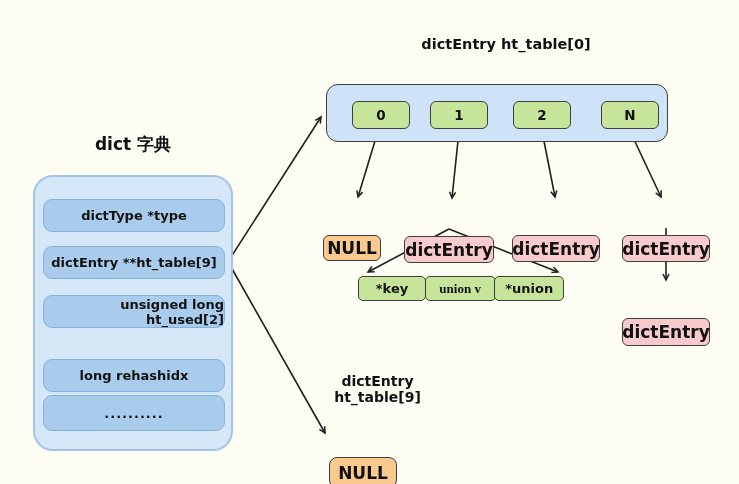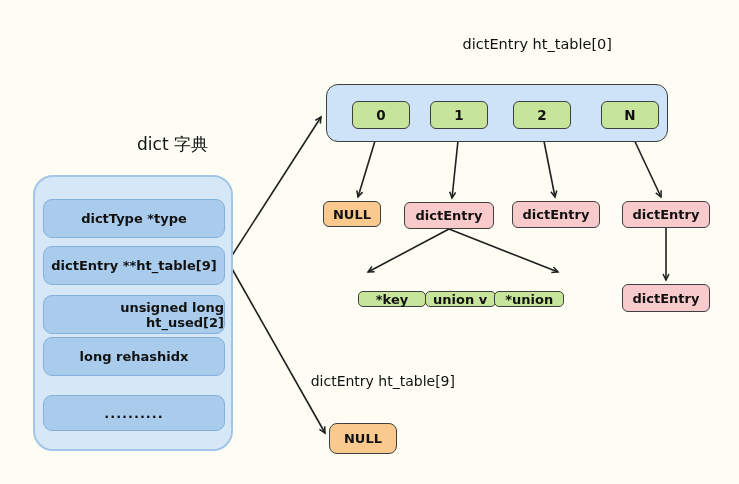--- a/index.html
+++ b/index.html
@@ -5,53 +5,53 @@
   :root{
     --background:#FDFDF3; --dict-box-fill:#D6E7F8; --dict-box-border:#A3C6E8;
     --dict-row-fill:#A9CBEC; --dict-row-border:#85B2DC; --array-fill:#CFE3F8;
     --green-fill:#C6E49A; --pink-fill:#F9CACC; --orange-fill:#F9C98E;
     --box-border:#3F3F3F; --arrow:#1F1F1F; --text:#111111;
   }
   html,body{margin:0;padding:0;}
   body{background:var(--background);font-family:"DejaVu Sans",sans-serif;color:var(--text);}
   .canvas{position:relative;width:739px;height:484px;background:var(--background);overflow:hidden;}
   .abs{position:absolute;box-sizing:border-box;}
-  .lbl{font-weight:400;text-align:right;}
+  .lbl{font-weight:700;text-align:center;}
   .title-top{left:400px;top:36px;width:212px;font-size:14.5px;}
   .title-dict{left:58px;top:133px;width:150px;font-size:17px;}
   .title-ht1{left:300px;top:373px;width:155px;font-size:14px;}
 
   .dict-box{left:33px;top:175px;width:200px;height:276px;background:var(--dict-box-fill);
     border:2px solid var(--dict-box-border);border-radius:20px;}
-  .dict-row{position:absolute;left:8px;width:182px;height:39px;background:var(--dict-row-fill);
+  .dict-row{position:absolute;left:8px;width:182px;height:33px;background:var(--dict-row-fill);
     border:1.5px solid var(--dict-row-border);border-radius:9px;display:flex;align-items:center;
     justify-content:center;font-size:13px;font-weight:600;box-sizing:border-box;}
-  .r0{top:22px;} .r1{top:69px;} .r2{top:118px;text-align:right;} .r3{top:160px;} .r4{top:218px;height:36px;letter-spacing:1px;}
+  .r0{top:22px;} .r1{top:69px;} .r2{top:118px;text-align:right;} .r3{top:182px;} .r4{top:218px;height:36px;letter-spacing:1px;}
 
   .array-box{left:326px;top:84px;width:342px;height:58px;background:var(--array-fill);
     border:1.5px solid var(--box-border);border-radius:12px;}
   .slot{position:absolute;top:16px;width:58px;height:28px;background:var(--green-fill);
     border:1.4px solid var(--box-border);border-radius:6px;display:flex;align-items:center;
     justify-content:center;font-size:13.5px;font-weight:600;box-sizing:border-box;}
   .s0{left:25px;} .s1{left:103px;} .s2{left:186px;} .s3{left:274px;}
 
-  .node{display:flex;align-items:center;justify-content:center;font-size:13px;font-weight:600;
-    border:1.4px solid var(--box-border);border-radius:6px;}
+  .node{display:flex;align-items:center;justify-content:center;font-size:17px;font-weight:600;
+    border:1.4px solid var(--box-border);border-radius:6px;margin-top:34px;}
   .null0{left:323px;top:201px;width:58px;height:26px;background:var(--orange-fill);}
   .entry1{left:404px;top:202px;width:90px;height:27px;background:var(--pink-fill);}
   .entry2{left:512px;top:201px;width:88px;height:27px;background:var(--pink-fill);}
   .entry3{left:622px;top:201px;width:88px;height:27px;background:var(--pink-fill);}
   .entry-chain{left:622px;top:284px;width:88px;height:28px;background:var(--pink-fill);}
   .null1{left:329px;top:423px;width:68px;height:31px;background:var(--orange-fill);border-radius:8px;}
 
   .fields{left:358px;top:276px;display:flex;}
-  .field{height:16px;background:var(--green-fill);border:1.4px solid var(--box-border);
+  .field{height:25px;background:var(--green-fill);border:1.4px solid var(--box-border);
     border-radius:5px;display:flex;align-items:center;justify-content:center;font-size:13px;
-    font-weight:600;box-sizing:border-box;margin-top:15px;}
-  .f0{width:68px;} .f1{width:71px;margin-left:-1.4px;} .f2{width:70px;margin-left:-1.4px;}
+    font-weight:600;box-sizing:border-box;}
+  .f0{width:68px;} .f1{width:71px;margin-left:-1.4px;font-family:Liberation Serif, serif;} .f2{width:70px;margin-left:-1.4px;}
 
   svg.overlay{position:absolute;left:0;top:0;width:739px;height:484px;pointer-events:none;}
   svg.overlay line{stroke:var(--arrow);stroke-width:1.6px;}
 </style>
 </head>
 <body>
 
 <div class="canvas">
 
   <svg class="overlay">

